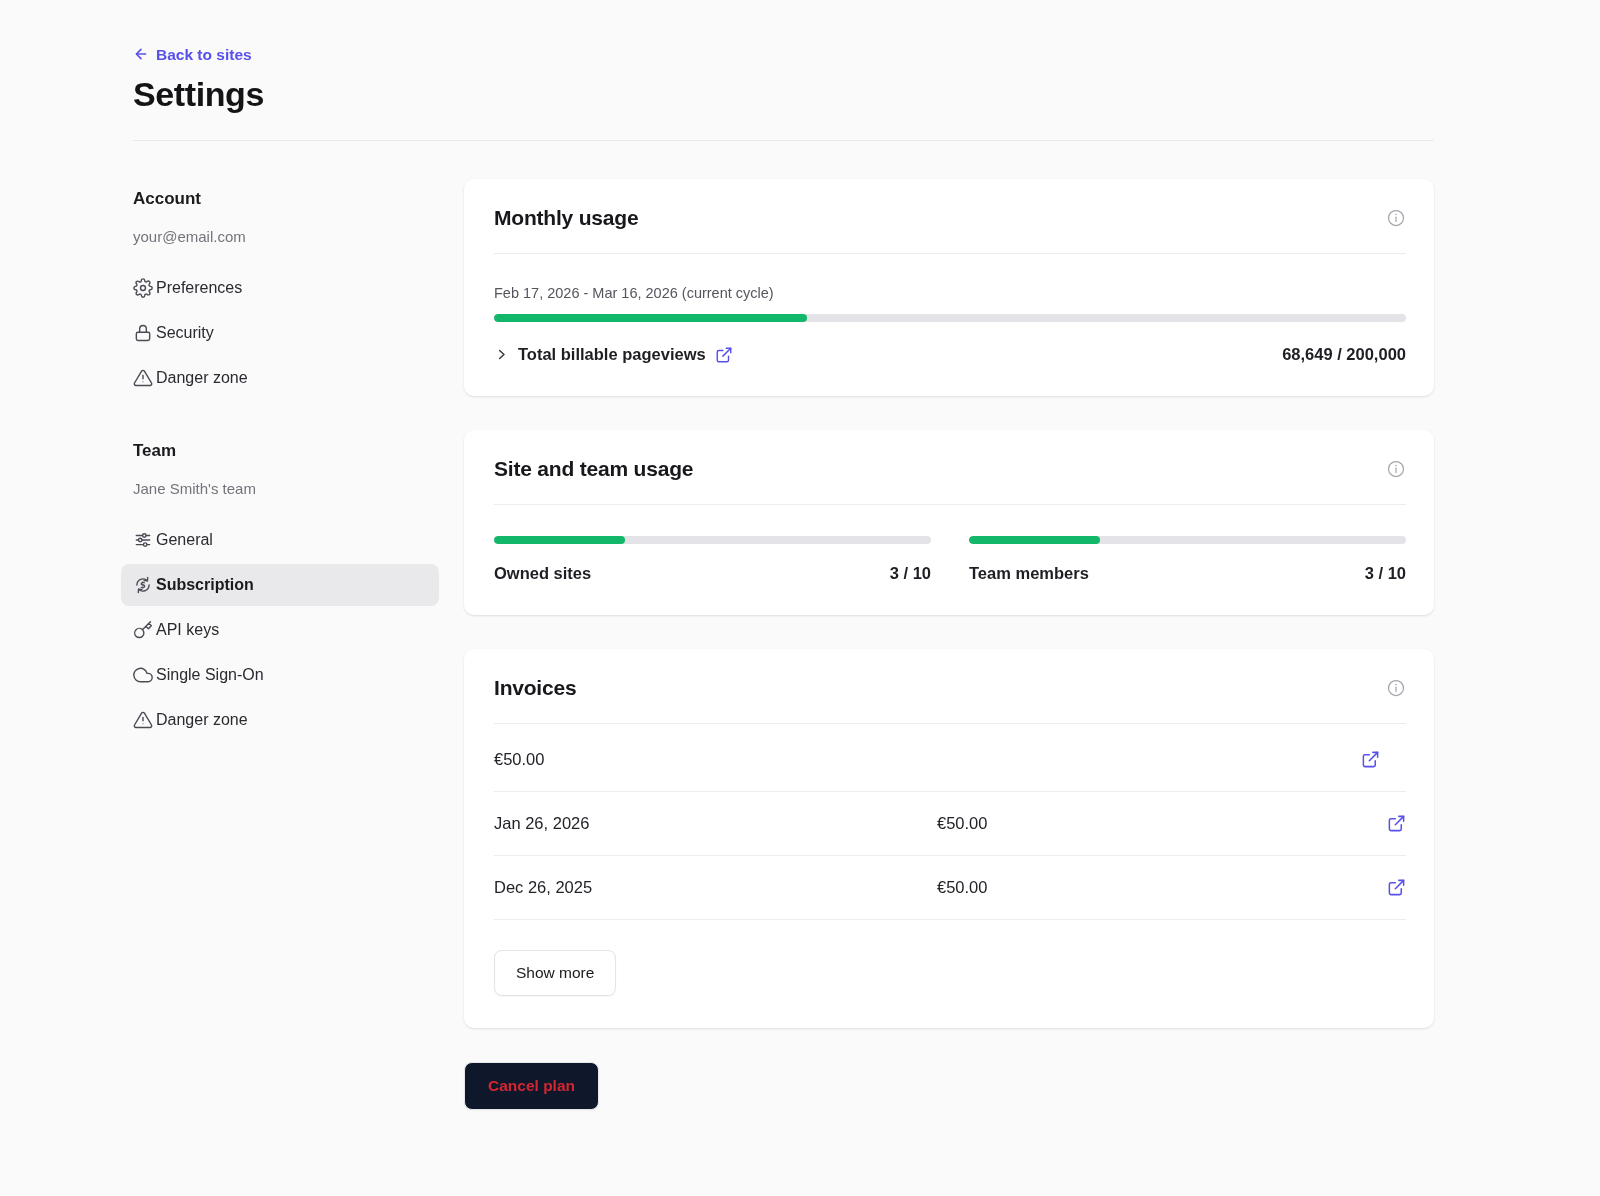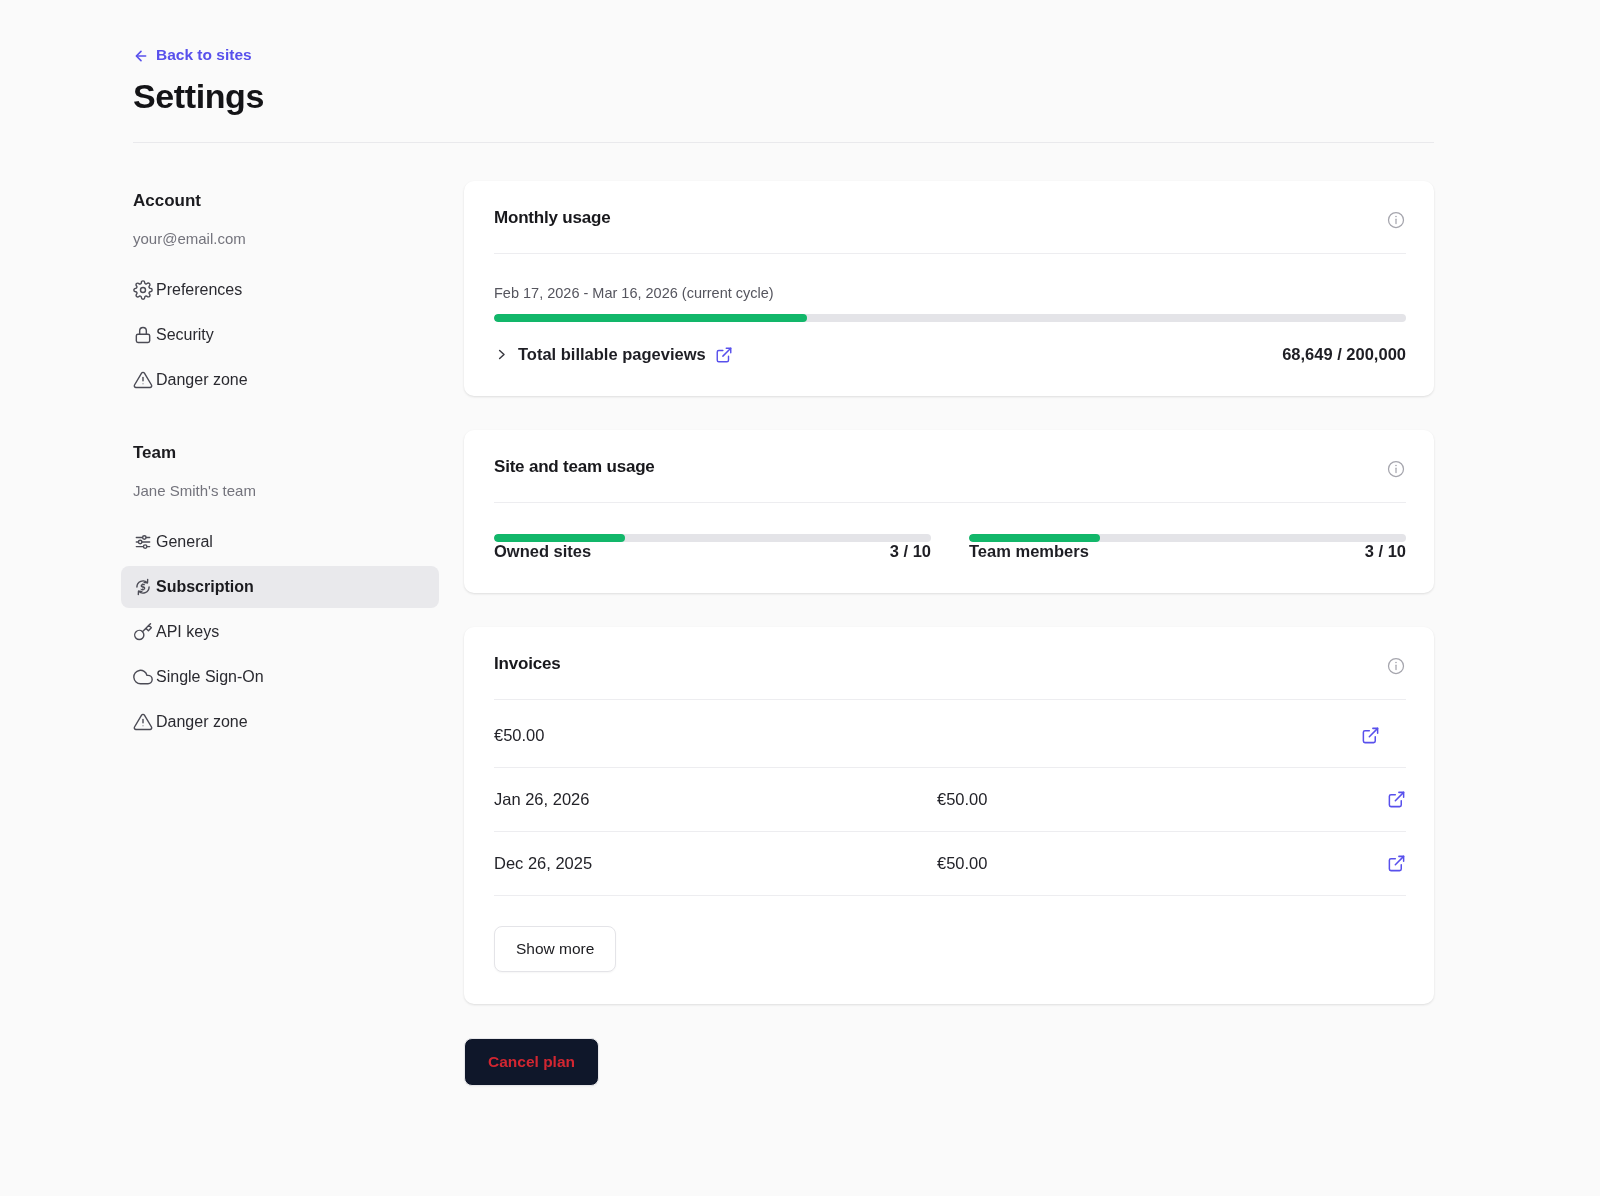--- a/index.html
+++ b/index.html
@@ -8,21 +8,21 @@
   body {
     background: #fafafa;
     font-family: "Liberation Sans", sans-serif;
     color: #1b1b1f;
     -webkit-font-smoothing: antialiased;
   }
   .wrap { padding: 46px 166px 40px 133px; }
 
   
   .back-link {
-    display: inline-flex; align-items: flex-end; gap: 7px;
+    display: inline-flex; align-items: flex-start; gap: 7px;
     color: #5850ec; font-size: 15.5px; font-weight: 700;
     text-decoration: none; cursor: pointer;
   }
   .back-link svg { display: block; }
   h1.page-title {
     margin-top: 9px;
     font-size: 34px; font-weight: 700; letter-spacing: -0.4px; color: #141417;
   }
   .header-divider { height: 1px; background: #e9e9ec; margin-top: 26px; }
 
@@ -47,21 +47,21 @@
   .side-item.selected { background: #e9e9ec; font-weight: 700; color: #1b1b1f; }
 
   
   .card {
     background: #ffffff; border-radius: 10px;
     box-shadow: 0 1px 3px rgba(0,0,0,.07), 0 1px 2px rgba(0,0,0,.05);
     padding: 27px 28px 32px 30px;
     margin-bottom: 34px;
   }
   .card-head { display: flex; justify-content: space-between; align-items: flex-start; }
-  .card-title { font-size: 17px; font-weight: 700; letter-spacing: -0.2px; color: #18181c; }
+  .card-title { font-size: 21px; font-weight: 700; letter-spacing: -0.2px; color: #18181c; }
   .info-btn {
     background: none; border: none; padding: 0; cursor: pointer;
     color: #a5a5ad; display: flex; margin-top: 2px;
   }
   .card-divider { height: 1px; background: #ededf0; margin-top: 23px; }
 
   
   .bar {
     height: 8px; border-radius: 99px; background: #e4e4e8; overflow: hidden;
   }
@@ -77,21 +77,21 @@
     background: none; border: none; cursor: pointer; padding: 0;
     font-family: inherit;
   }
   .usage-left .chev { display: flex; color: #3b3b42; }
   .ext-link { display: inline-flex; color: #5850ec; cursor: pointer; text-decoration: none; }
   .usage-value { font-size: 16.5px; font-weight: 700; color: #1e1e24; }
 
   
   .meters { display: grid; grid-template-columns: 1fr 1fr; column-gap: 38px; margin-top: 31px; }
   .meter-labels {
-    display: flex; justify-content: space-between; 
+    display: flex; justify-content: space-between; margin-top: 20px;
     font-size: 16.5px; font-weight: 700; color: #1e1e24;
   }
 
   
   .invoice-rows { margin-top: 4px; }
   .invoice-row {
     display: grid; grid-template-columns: 1fr 1fr 26px; align-items: center;
     padding: 22px 0; border-bottom: 1px solid #ededf0;
     font-size: 16.5px; color: #232329;
   }

